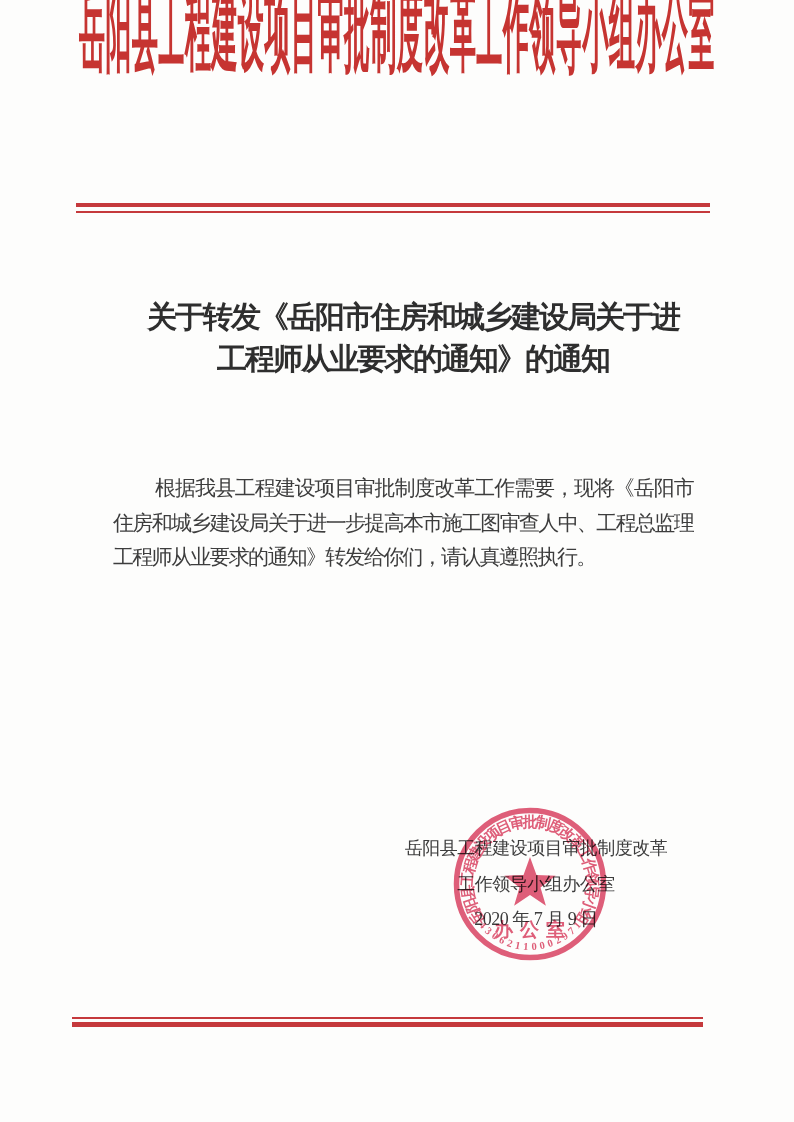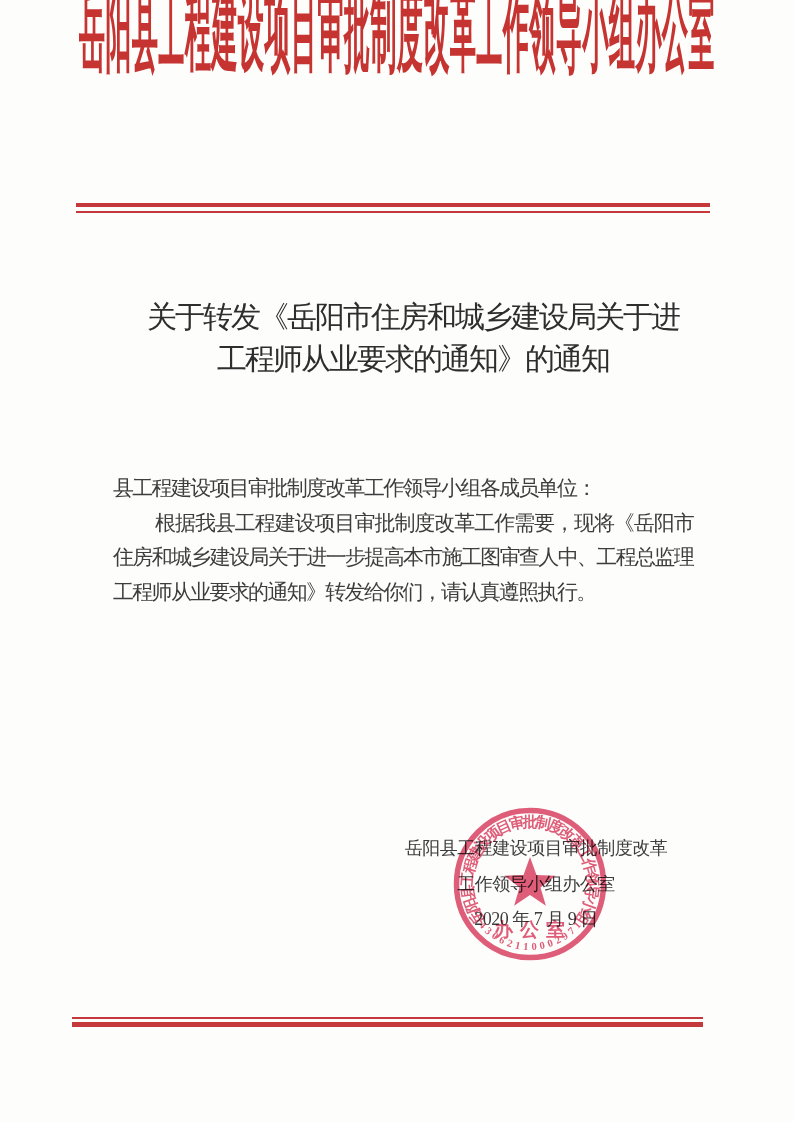--- a/index.html
+++ b/index.html
@@ -19,21 +19,21 @@
     transform:scaleY(3.45);transform-origin:center;
   }
   .head-sep{
     position:absolute;left:76px;width:634px;top:203px;height:10px;
     border-top:4px solid #c5393c;border-bottom:2px solid #c5393c;
     box-sizing:border-box;
   }
   
   .doc-title{
     position:absolute;left:0;right:0;top:296px;text-align:center;
-    color:#2e2e2e;font-weight:normal;font-size:30px;line-height:42px;
+    color:#2e2e2e;font-weight:bold;font-size:30px;line-height:42px;
     letter-spacing:-2px;
     padding-left:32px;
   }
   
   .body-text{
     position:absolute;left:113px;width:580px;top:471px;
     color:#3d3d3d;font-size:21px;line-height:34.5px;letter-spacing:-1.7px;
     text-align:justify;text-justify:inter-character;
   }
   .body-text p{margin:0;}
@@ -68,21 +68,20 @@
   <span>岳阳县工程建设项目审批制度改革工作领导小组办公室</span>
 </div>
 <div class="head-sep"></div>
 
 <div class="doc-title">
   <div>关于转发《岳阳市住房和城乡建设局关于进</div>
   <div>工程师从业要求的通知》的通知</div>
 </div>
 
 <div class="body-text">
-  <p>县工程建设项目审批制度改革工作领导小组各成员单位：</p>
   <p class="indent">根据我县工程建设项目审批制度改革工作需要，现将《岳阳市住房和城乡建设局关于进一步提高本市施工图审查人中、工程总监理工程师从业要求的通知》转发给你们，请认真遵照执行。</p>
 </div>
 
 <div class="signature">
   <div>岳阳县工程建设项目审批制度改革</div>
   <div>工作领导小组办公室</div>
   <div>2020 年 7 月 9 日</div>
 </div>
 
 <svg class="seal-svg" viewBox="0 0 164 164">

